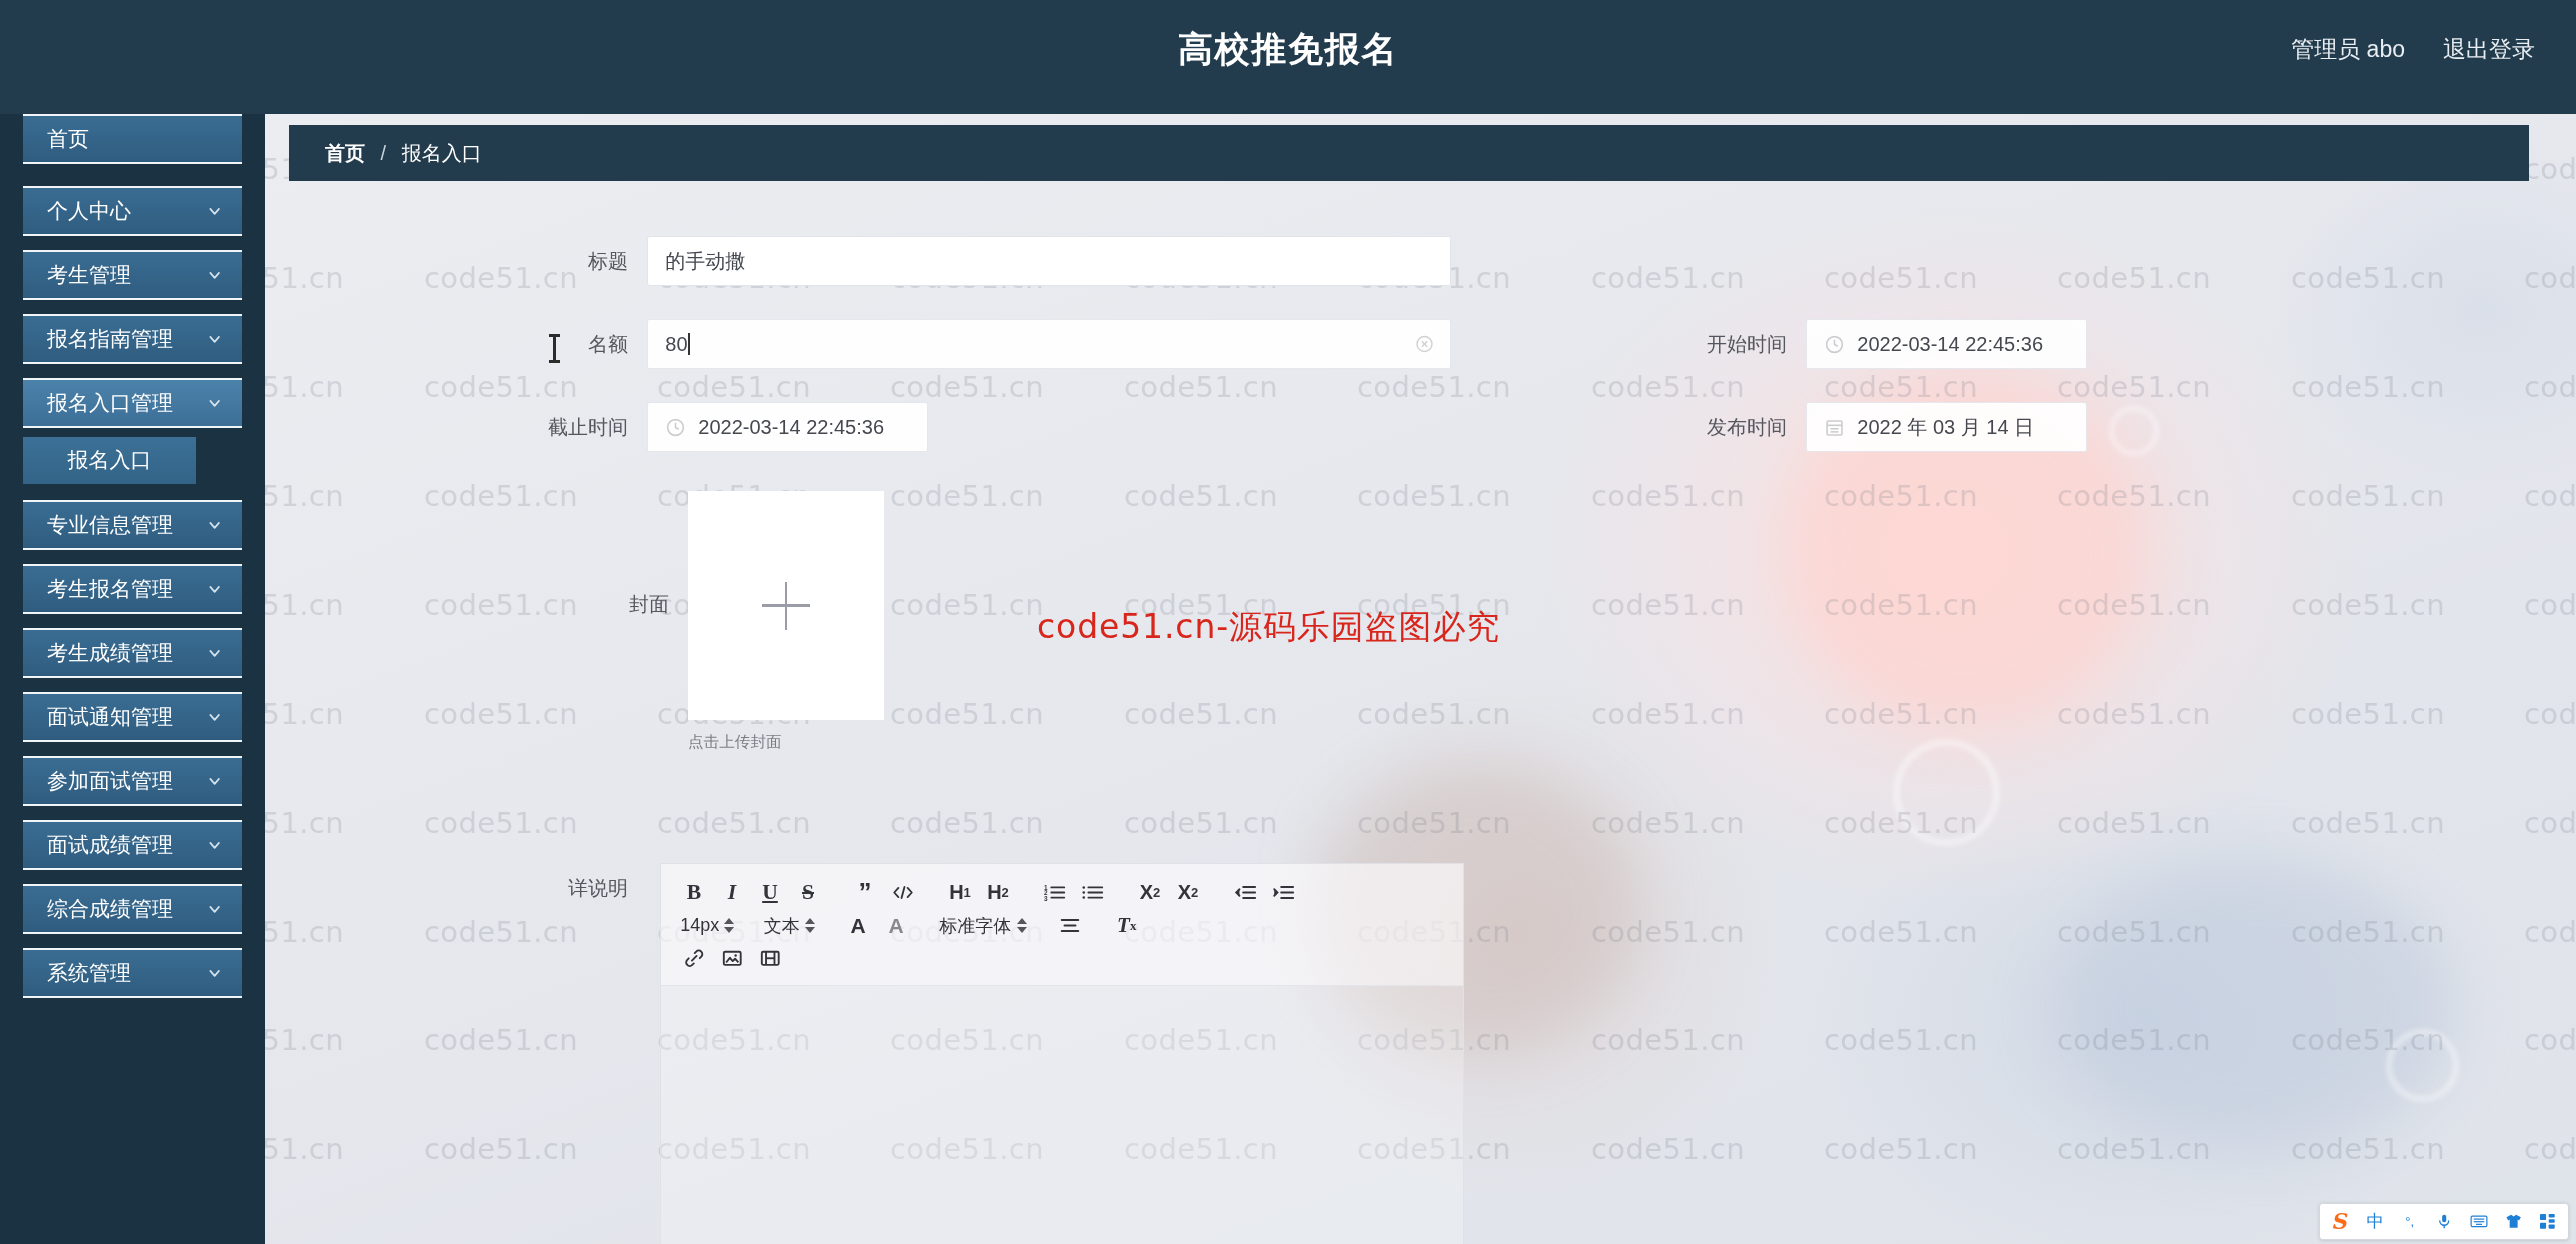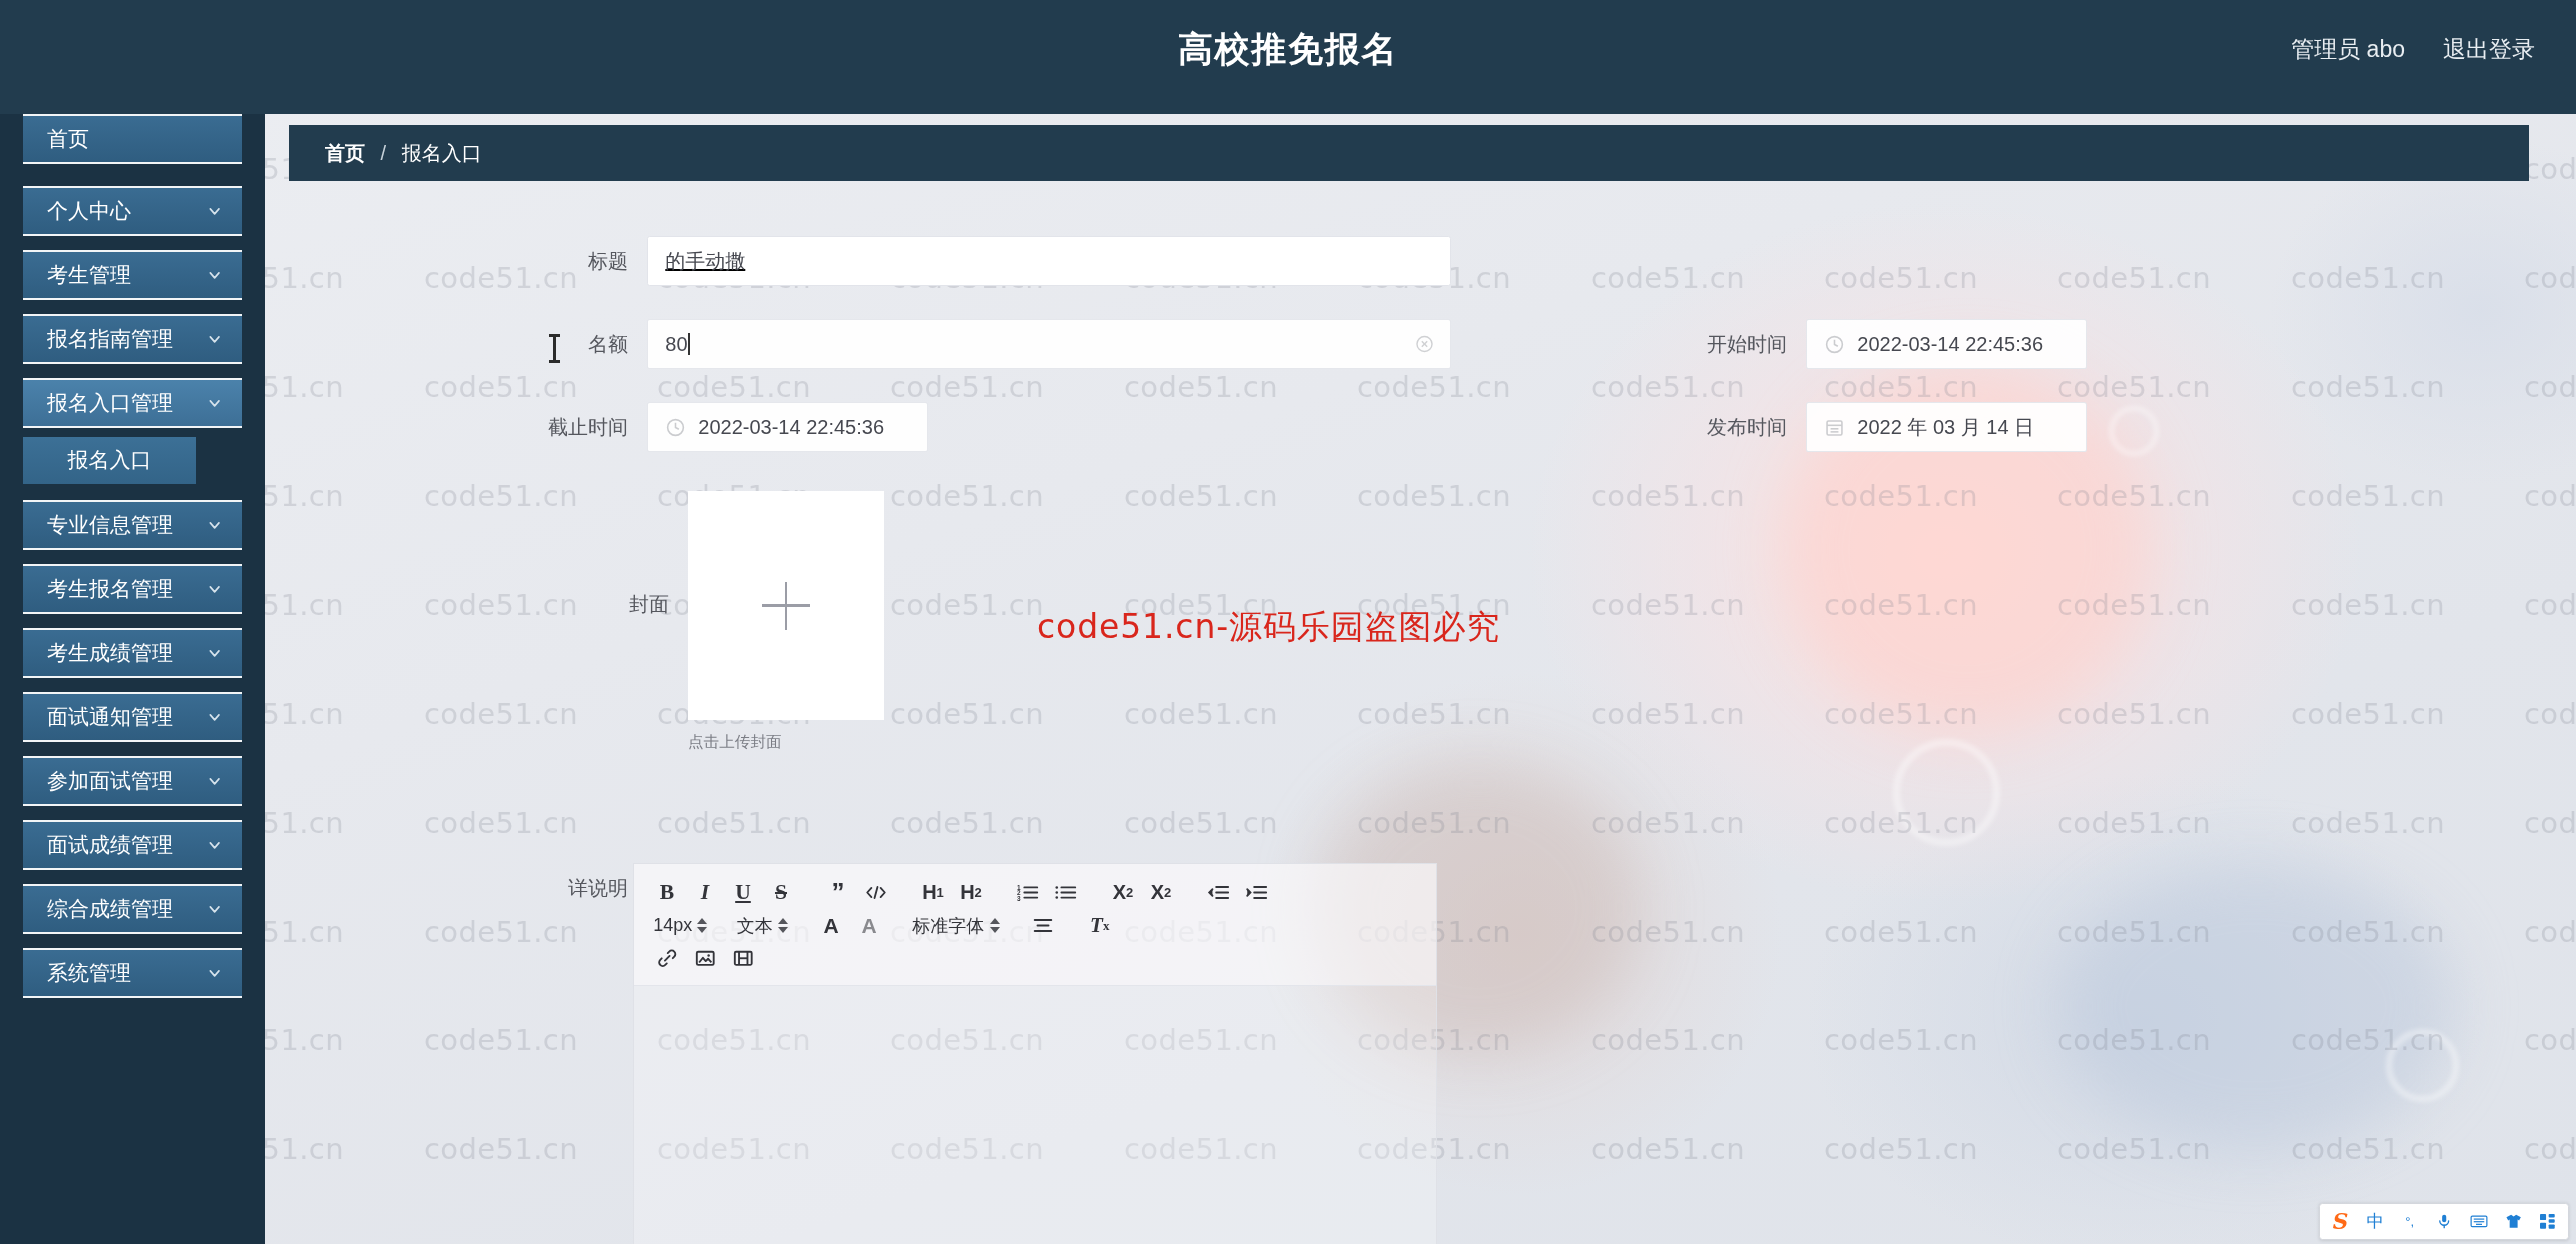--- a/index.html
+++ b/index.html
@@ -708,21 +708,21 @@
     <div class="breadcrumb">
       <span class="bc-link">首页</span>
       <span class="bc-sep">/</span>
       <span class="bc-current">报名入口</span>
     </div>
 
     <div class="form-area">
 
       <div class="form-row" style="left:0px; top:26px;">
         <div class="f-label" style="width:363px; padding-right:19px;">标题</div>
-        <div class="f-field" style="width:804px;text-decoration:underline;">
+        <div class="f-field" style="width:804px;">
           <div class="f-input">
             <span class="f-value">的手动撒</span>
           </div>
         </div>
       </div>
 
 
       <div class="form-row" style="left:0px; top:109px;">
         <div class="f-label" style="width:363px; padding-right:19px;">名额</div>
         <div class="f-field" style="width:804px;">
@@ -791,21 +791,21 @@
         <div class="f-label" style="width:363px; padding-right:19px; line-height:227px;">封面</div>
         <div class="f-field">
           <div class="upload-box">
             <div class="upload-plus"></div>
           </div>
           <div class="upload-hint">点击上传封面</div>
         </div>
       </div>
 
       <div class="form-row" style="left:0px; top:653px;">
-        <div class="f-label" style="width:363px; padding-right:5px; line-height:50px;">详说明</div>
+        <div class="f-label" style="width:363px; padding-right:32px; line-height:50px;">详说明</div>
         <div class="f-field">
           <div class="editor">
             <div class="editor-toolbar">
 
               <div class="tb-row">
                 <div class="tb-btn" style="font-family:'Liberation Serif',serif;">B</div>
                 <div class="tb-btn" style="font-family:'Liberation Serif',serif; font-style:italic;">I</div>
                 <div class="tb-btn" style="font-family:'Liberation Serif',serif; text-decoration:underline;">U</div>
                 <div class="tb-btn" style="font-family:'Liberation Serif',serif; text-decoration:line-through;">S</div>
                 <div class="tb-gap"></div>

